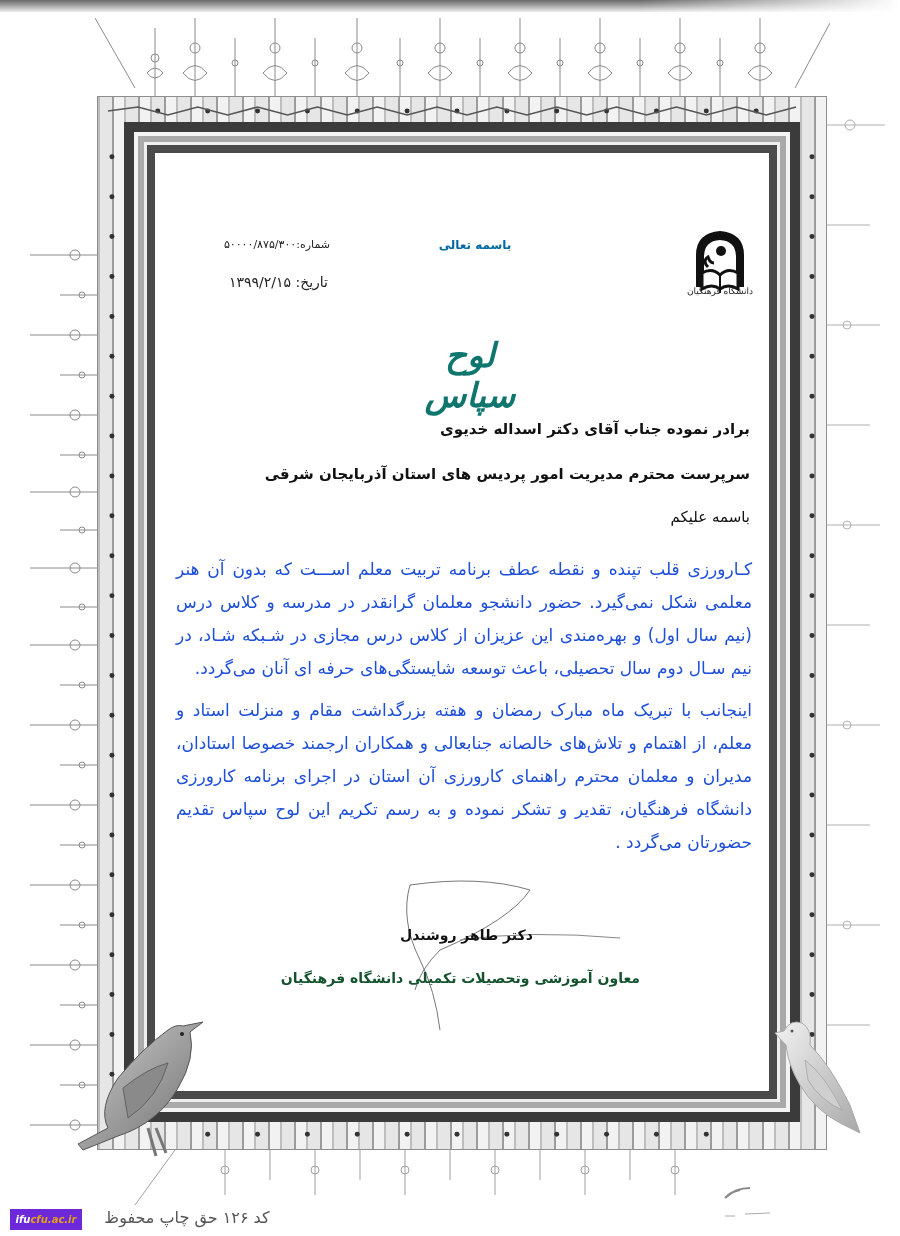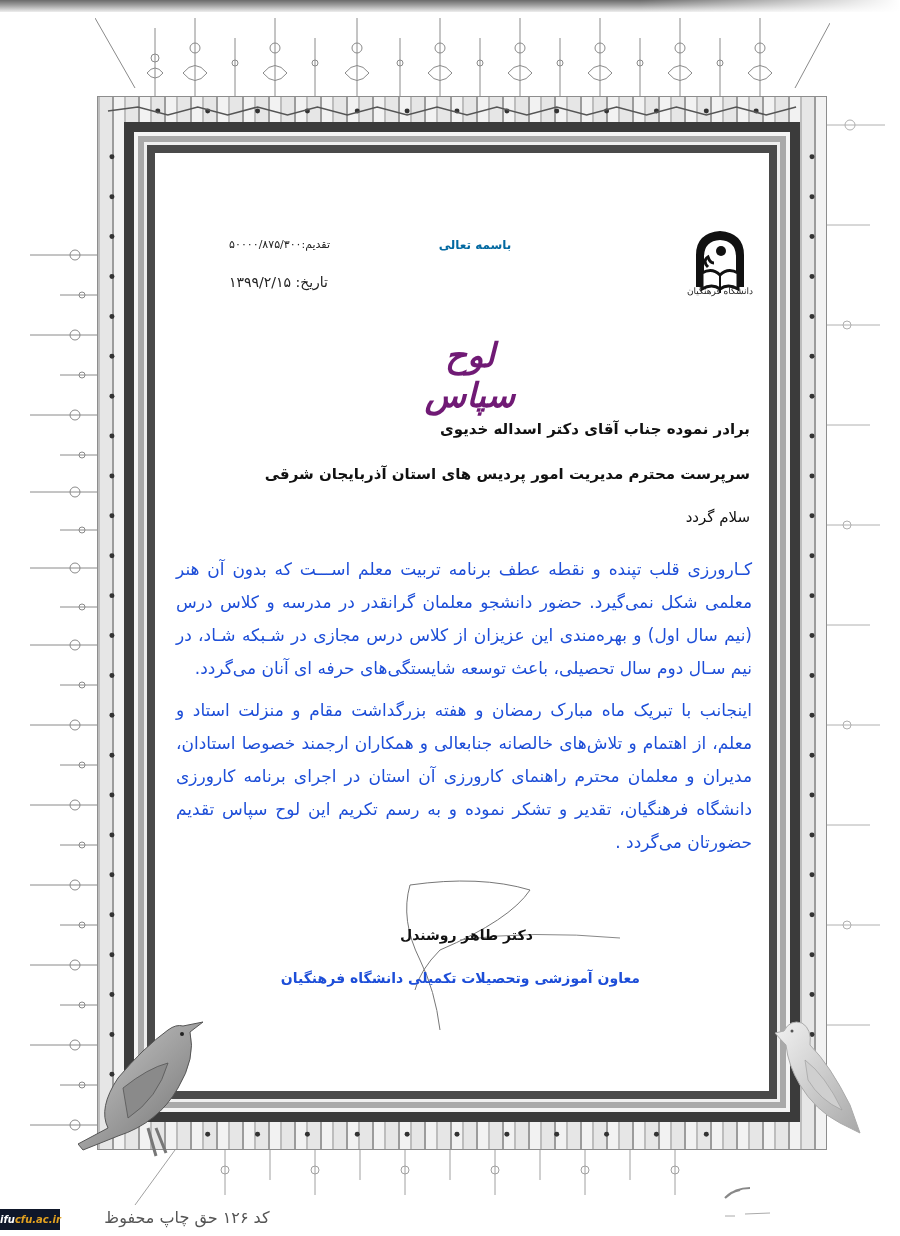--- a/index.html
+++ b/index.html
@@ -32,41 +32,41 @@
   .paper { position:absolute; left:156px; top:154px; width:612px; height:936px; background:#ffffff; }
 
   
   .logo { position:absolute; left:688px; top:220px; width:64px; height:84px; }
   .logo-caption { position:absolute; left:683px; top:286px; width:74px; font-size:9px; text-align:center; direction:rtl; color:#222; font-family:"DejaVu Serif", serif; }
   .bismillah { position:absolute; left:420px; top:238px; width:110px; text-align:center; direction:rtl; font-size:12px; font-weight:bold; color:#0369a1; }
   .ref-line { position:absolute; left:200px; top:238px; width:130px; direction:rtl; font-size:11px; color:#222; white-space:nowrap; }
   .date-line { position:absolute; left:228px; top:274px; width:100px; direction:rtl; font-size:14px; color:#222; white-space:nowrap; }
 
   .title { position:absolute; left:400px; top:335px; width:140px; text-align:center; direction:rtl;
-    font-family:"DejaVu Serif", serif; font-size:34px; font-style:italic; font-weight:bold; color:#701a75; }
+    font-family:"DejaVu Serif", serif; font-size:34px; font-style:italic; font-weight:bold; color:#0f766e; }
 
   .addr1 { position:absolute; left:440px; top:420px; width:310px; text-align:right; direction:rtl; font-size:15px; font-weight:bold; color:#111; white-space:nowrap; }
   .addr2 { position:absolute; left:325px; top:465px; width:425px; text-align:right; direction:rtl; font-size:15px; font-weight:bold; color:#111; white-space:nowrap; }
   .greet { position:absolute; left:600px; top:508px; width:150px; text-align:right; direction:rtl; font-size:15px; color:#111; white-space:nowrap; }
 
   .body-text { position:absolute; left:176px; width:576px; direction:rtl; text-align:justify; text-align-last:right; font-size:17px; color:#1d4ed8; }
   .body-text p { margin:0; line-height:33px; }
   .body-a { top:553px; }
   .body-b { top:694px; }
 
   .signature-scribble { position:absolute; left:380px; top:880px; width:250px; height:150px; }
   .signer-name { position:absolute; left:400px; top:927px; width:140px; text-align:left; direction:rtl; font-size:14px; font-weight:bold; color:#111; white-space:nowrap; }
-  .signer-role { position:absolute; left:310px; top:970px; width:330px; text-align:left; direction:rtl; font-size:14px; font-weight:bold; color:#1d4ed8; white-space:nowrap; }
+  .signer-role { position:absolute; left:310px; top:970px; width:330px; text-align:left; direction:rtl; font-size:14px; font-weight:bold; color:#14532d; white-space:nowrap; }
 
   .bird-left { position:absolute; left:78px; top:1018px; width:135px; height:140px; }
   .bird-right { position:absolute; left:770px; top:1005px; width:100px; height:130px; }
 
   .footer-scribble { position:absolute; left:710px; top:1180px; width:90px; height:40px; }
   .footer-copy { position:absolute; left:72px; top:1208px; width:230px; direction:rtl; text-align:center; font-size:16px; color:#555; white-space:nowrap; }
-  .watermark { position:absolute; left:0; top:1209px; width:60px; height:21px; background:#0f172a; color:#e0a020;
+  .watermark { position:absolute; left:10px; top:1209px; width:72px; height:21px; background:#6d28d9; color:#e0a020;
     font-family:"DejaVu Sans", sans-serif; font-size:10px; font-weight:bold; font-style:italic; line-height:21px; text-align:center; }
   .watermark .wm-pre { color:#ffffff; }
 </style>
 </head>
 <body>
 
 <div class="scan-shadow"></div>
 
 <svg class="spikes top" viewBox="0 0 735 78">
   <g stroke="#8a8a8a" stroke-width="1" fill="none">
@@ -301,31 +301,31 @@
   <path d="M8 60 L8 28 Q8 6 32 4 Q56 6 56 28 L56 60 L48 60 L48 30 Q48 14 32 13 Q16 14 16 30 L16 60 Z" fill="#111"></path>
   <circle cx="33" cy="24" r="5" fill="#111"></circle>
   <path d="M14 46 Q24 40 32 48 Q40 40 50 46 L50 62 Q40 56 32 62 Q24 56 14 62 Z" fill="#fff" stroke="#111" stroke-width="3"></path>
   <path d="M20 40 Q14 34 20 30 Q22 36 26 36" fill="none" stroke="#111" stroke-width="3"></path>
   <line x1="32" y1="48" x2="32" y2="66" stroke="#111" stroke-width="2"></line>
 </svg>
 <div class="logo-caption">دانشگاه فرهنگیان</div>
 
 <div class="bismillah">باسمه تعالی</div>
 <div class="ref-line">
-  <span>تقدیم:</span><span>۵۰۰۰۰/۸۷۵/۳۰۰</span>
+  <span>شماره:</span><span>۵۰۰۰۰/۸۷۵/۳۰۰</span>
 </div>
 <div class="date-line">
   <span>تاریخ:</span> <span>۱۳۹۹/۲/۱۵</span>
 </div>
 
 <div class="title">لوح سپاس</div>
 
 <div class="addr1">برادر نموده جناب آقای دکتر اسداله خدیوی</div>
 <div class="addr2">سرپرست محترم مدیریت امور پردیس های استان آذربایجان شرقی</div>
-<div class="greet">سلام گردد</div>
+<div class="greet">باسمه علیکم</div>
 
 <div class="body-text body-a">
   <p>کـارورزی قلب تپنده و نقطه عطف برنامه تربیت معلم اســـت که بدون آن هنر معلمی شکل نمی‌گیرد. حضور دانشجو معلمان گرانقدر در مدرسه و کلاس درس (نیم سال اول) و بهره‌مندی این عزیزان از کلاس درس مجازی در شـبکه شـاد، در نیم سـال دوم سال تحصیلی، باعث توسعه شایستگی‌های حرفه ای آنان می‌گردد.</p>
 </div>
 <div class="body-text body-b">
   <p>اینجانب با تبریک ماه مبارک رمضان و هفته بزرگداشت مقام و منزلت استاد و معلم، از اهتمام و تلاش‌های خالصانه جنابعالی و همکاران ارجمند خصوصا استادان، مدیران و معلمان محترم راهنمای کارورزی آن استان در اجرای برنامه کارورزی دانشگاه فرهنگیان، تقدیر و تشکر نموده و به رسم تکریم این لوح سپاس تقدیم حضورتان می‌گردد .</p>
 </div>
 
 <svg class="signature-scribble" viewBox="0 0 250 150">
   <path d="M30 5 Q20 40 40 80 Q55 110 60 150" fill="none" stroke="#777" stroke-width="1"></path>

